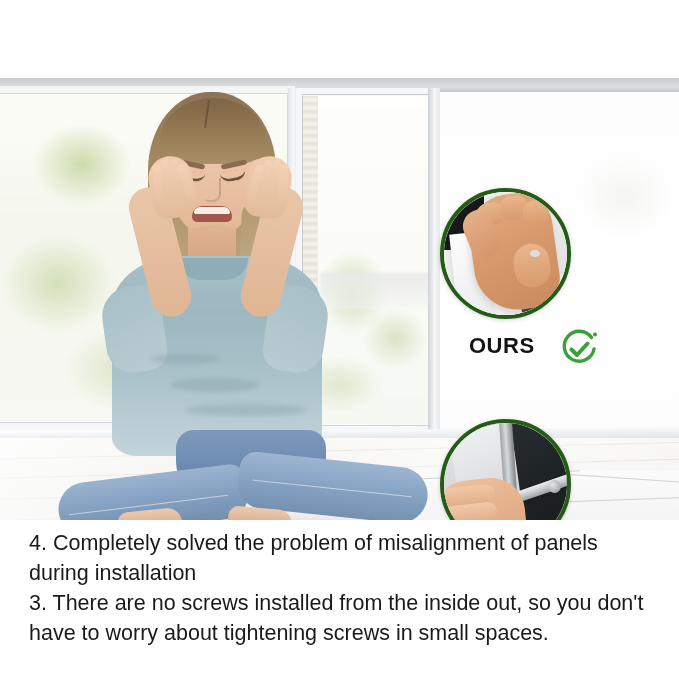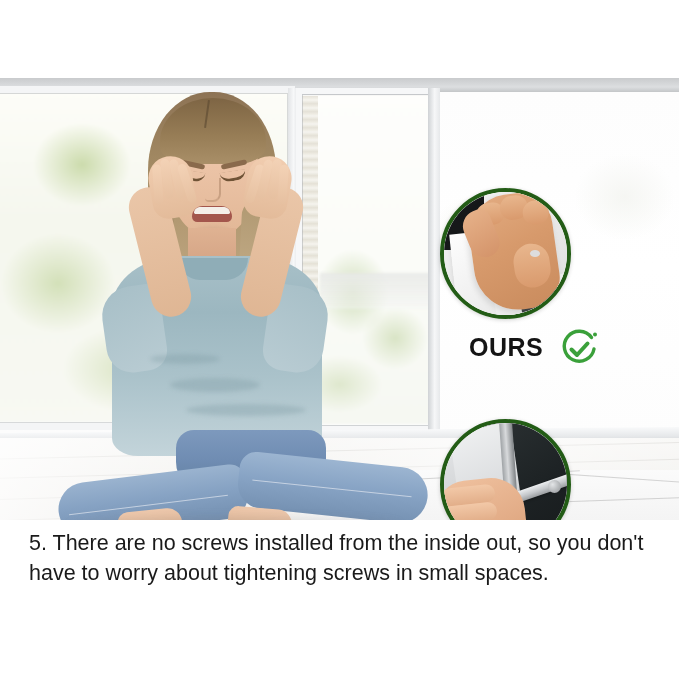--- a/index.html
+++ b/index.html
@@ -664,21 +664,21 @@
     position: absolute;
     background: linear-gradient(180deg, #f2c8a7, #e2ae89);
     border-radius: 10px;
   }
 
   
   .badge-label {
     position: absolute;
     font-family: "Liberation Sans", sans-serif;
     font-weight: bold;
-    font-size: 25px;
+    font-size: 22px;
     color: #141414;
     letter-spacing: 0.5px;
     white-space: nowrap;
   }
   .label-ours { left: 469px; top: 255px; }
 
   .mark {
     position: absolute;
     width: 42px;
     height: 42px;
@@ -832,16 +832,17 @@
         <div class="oth-finger" style="left:6px;  top:6px;  width:54px; height:18px;"></div>
         <div class="oth-finger" style="left:2px;  top:24px; width:58px; height:18px;"></div>
         <div class="oth-finger" style="left:4px;  top:42px; width:52px; height:18px;"></div>
 
       </div>
     </div>
 
   </div>
 
   <div class="body-text">
-    <p>5. There are no screws installed from the inside out, so you don't have to worry about tightening screws in small spaces.</p>
+    <p>4. Completely solved the problem of misalignment of panels during installation</p>
+    <p>3. There are no screws installed from the inside out, so you don't have to worry about tightening screws in small spaces.</p>
   </div>
 
 </div>
 
 </body></html>

